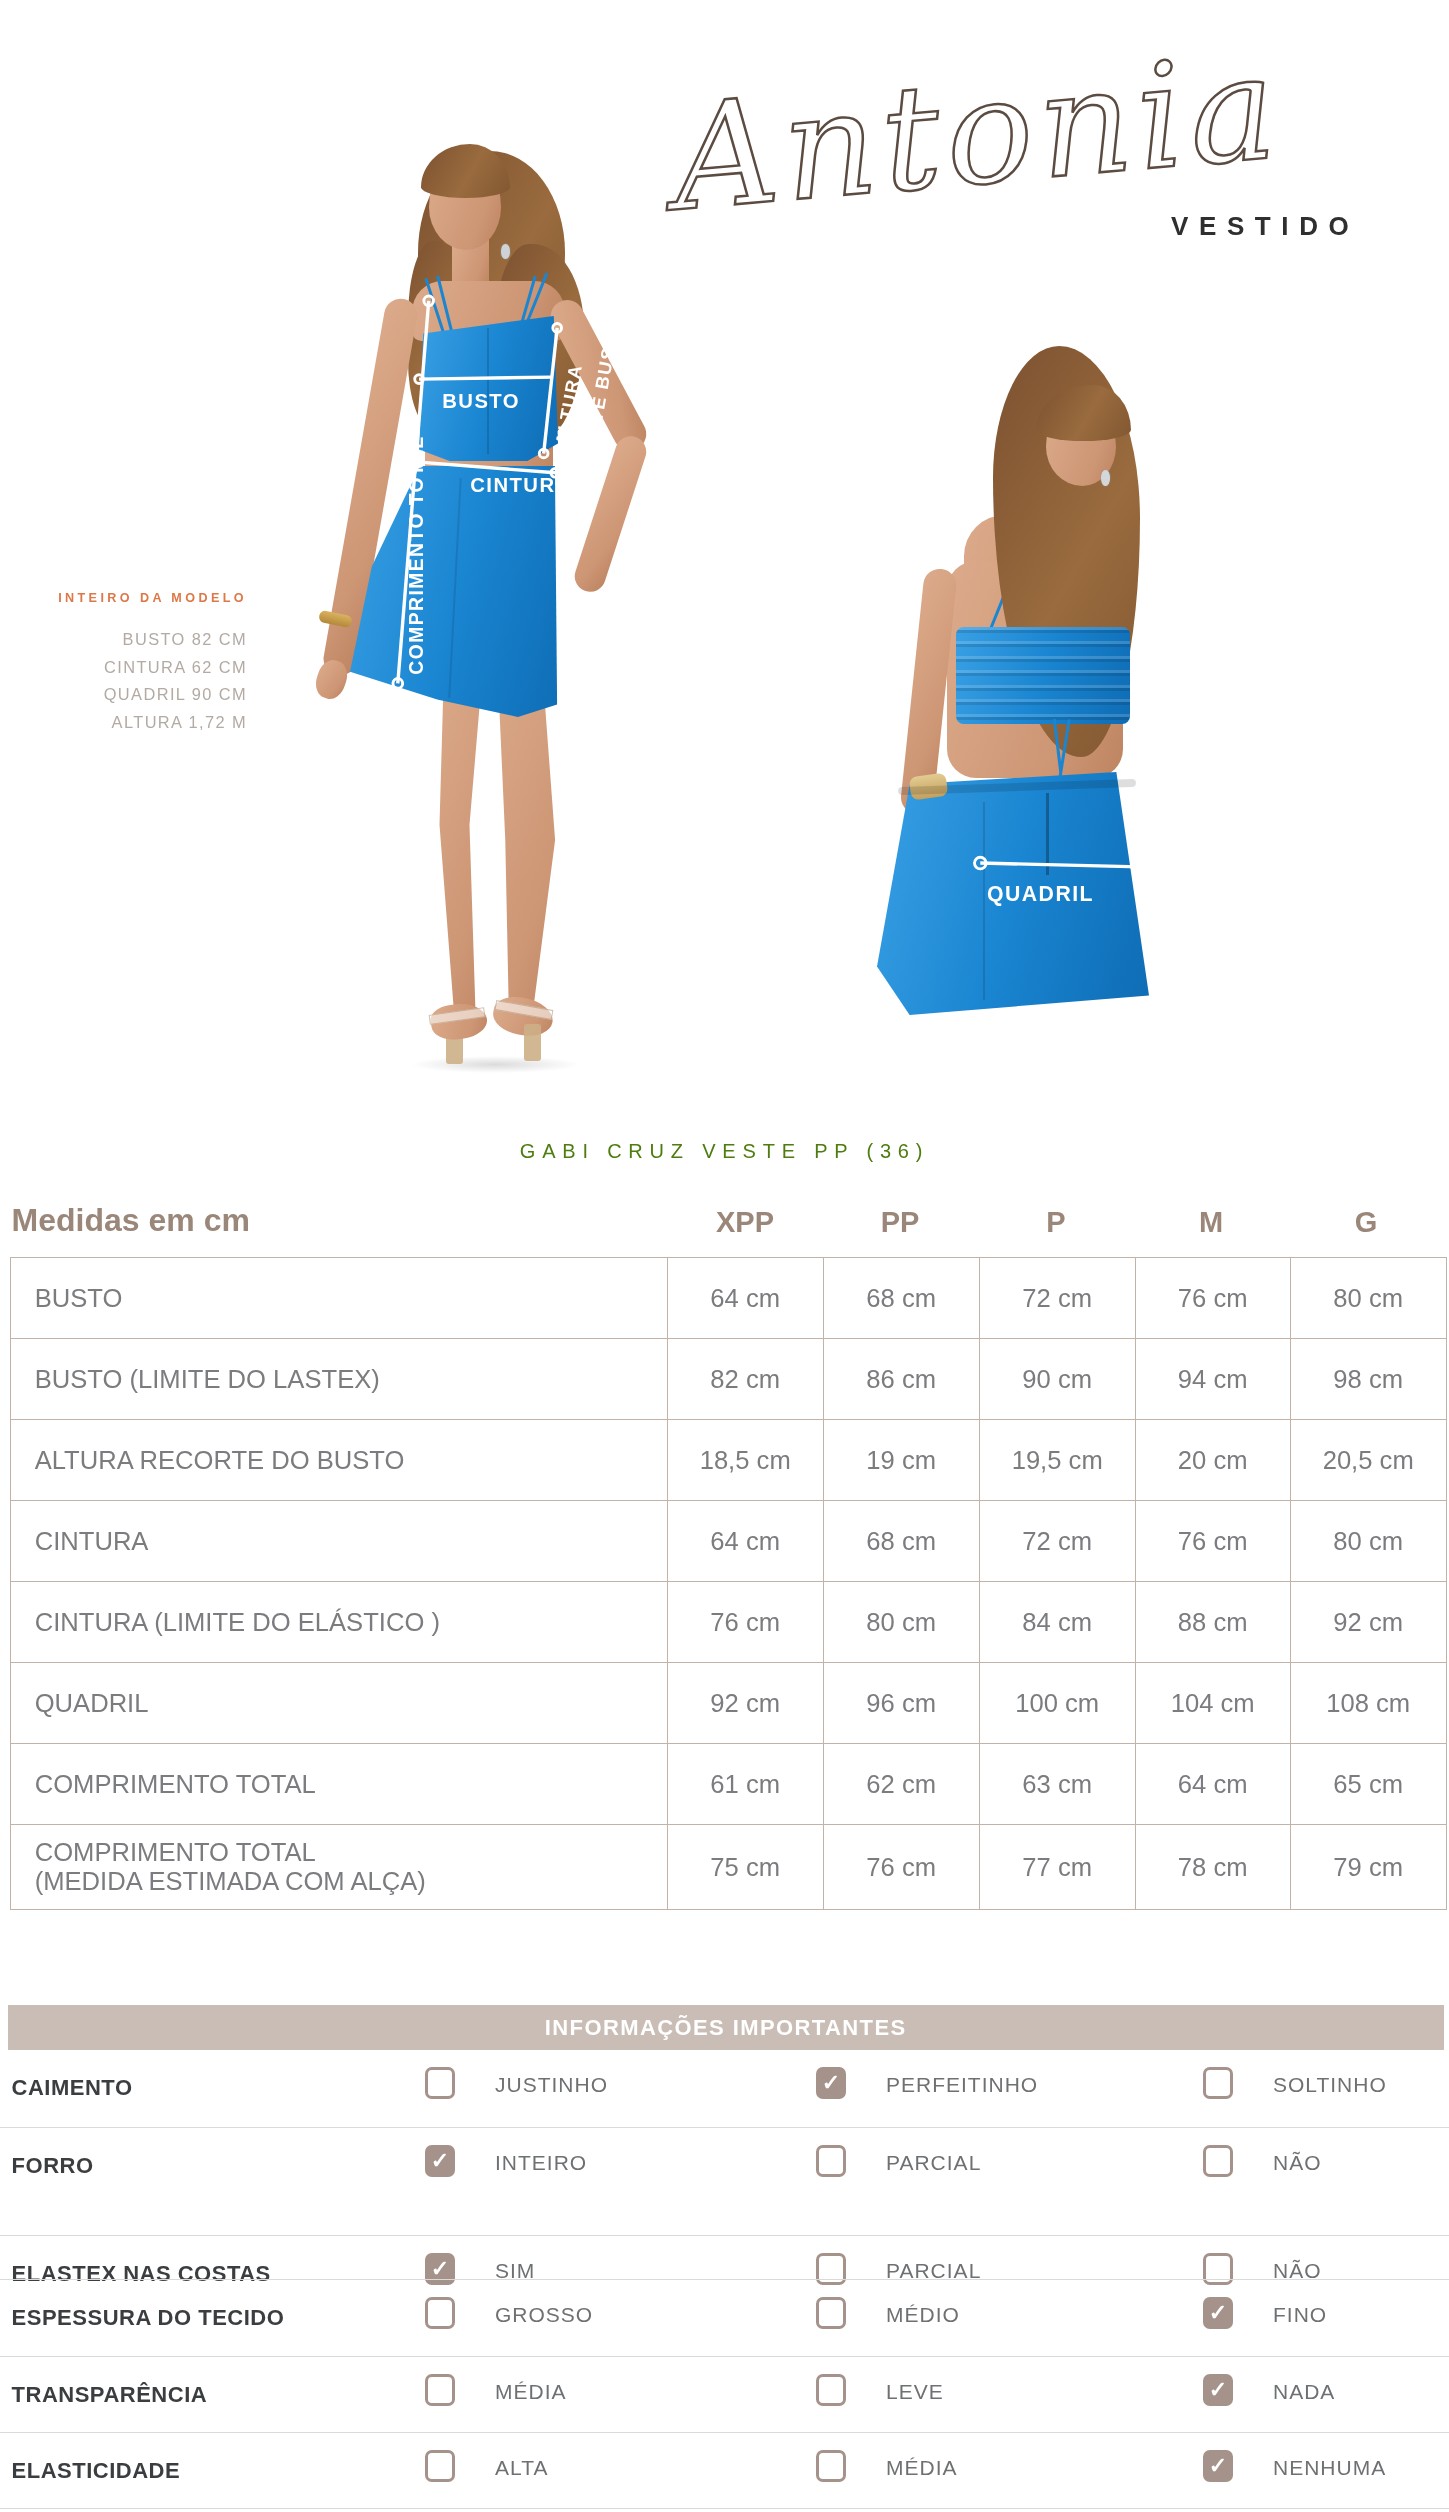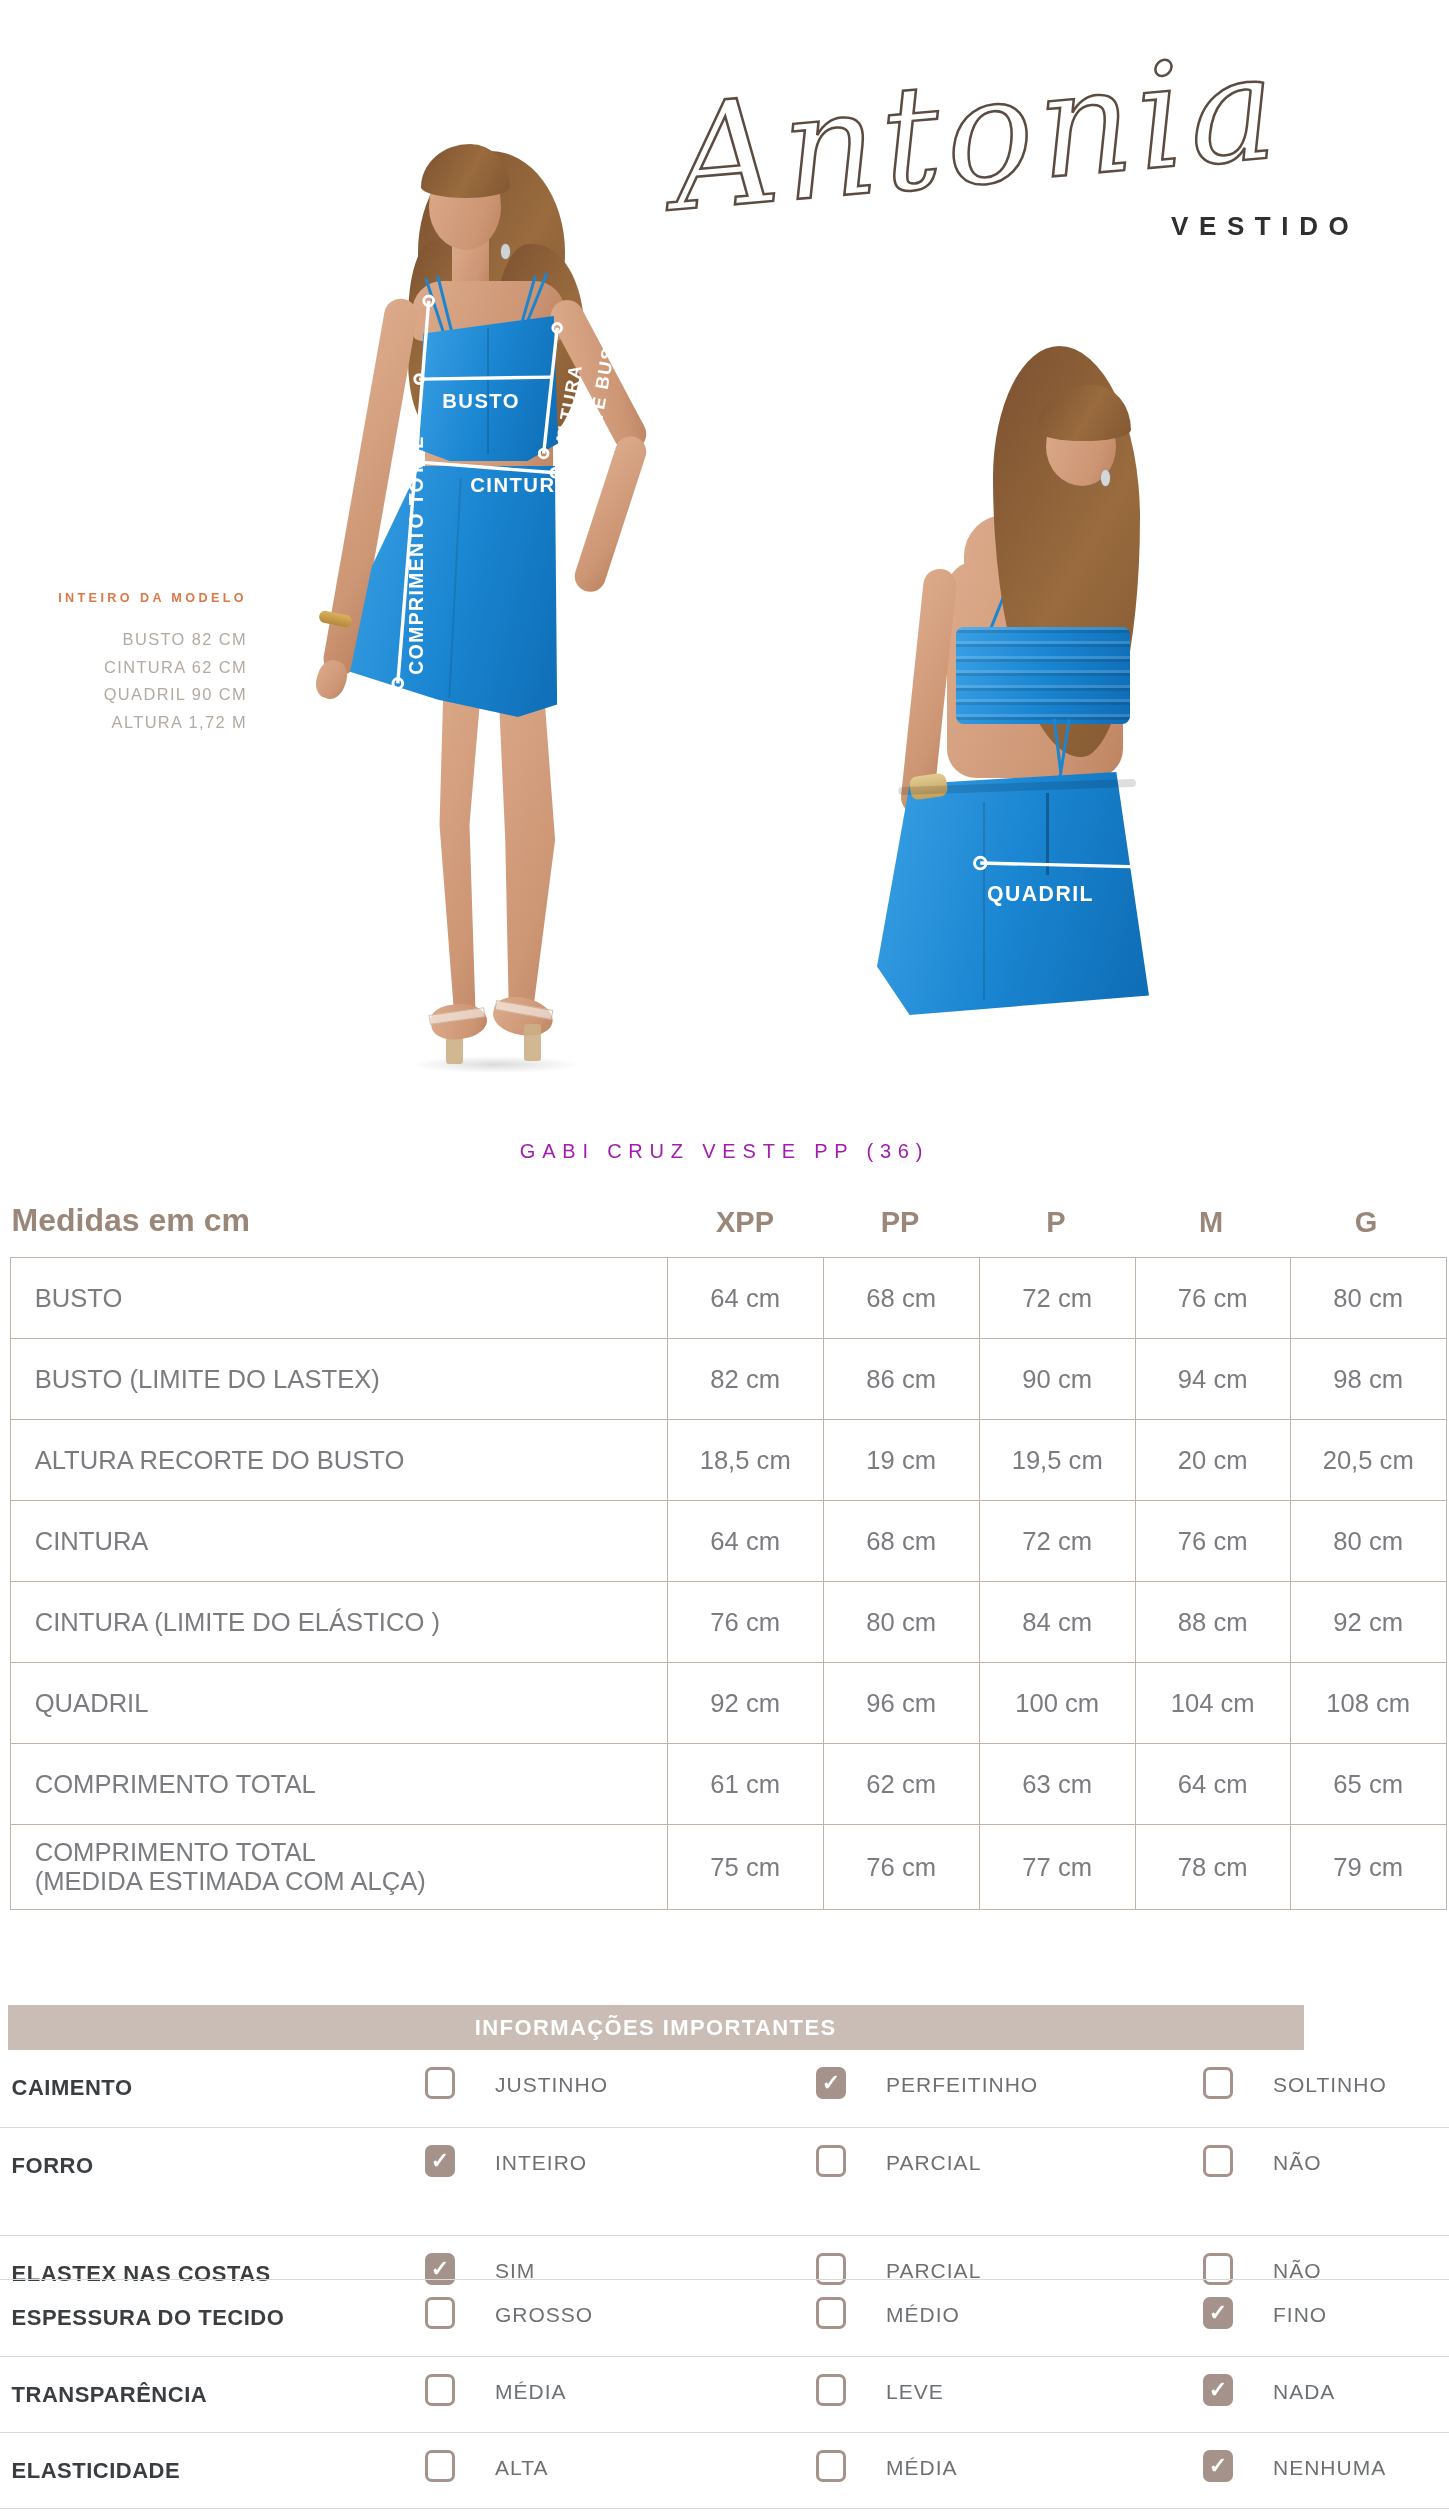--- a/index.html
+++ b/index.html
@@ -14,21 +14,21 @@
   .brand-sub { position:absolute; left:1171px; top:211px; width:222px;
                font-size:26px; letter-spacing:10.6px; color:#2f2f2f; font-weight:700; }
 
   
   .mm-block { position:absolute; left:39px; top:591px; width:208px; text-align:right; }
   .mm-head { font-size:12.6px; font-weight:bold; letter-spacing:3.4px; color:#dd7848; margin-bottom:21px; }
   .mm-line { font-size:16.4px; letter-spacing:1.4px; color:#b3aaa3; line-height:27.5px; font-weight:400; }
 
   
   .caption { position:absolute; left:0; top:1140px; width:1449px; text-align:center;
-             font-size:20px; letter-spacing:6.8px; color:#a21caf; }
+             font-size:20px; letter-spacing:6.8px; color:#4d7c0f; }
 
   
   .ph { position:absolute; }
   .ph div { position:absolute; }
   .skin { background:linear-gradient(110deg,#dcab8b,#cd9675 70%,#bd8460); }
   .hair { background:linear-gradient(120deg,#7c5130,#996b3e 55%,#825731); }
   .blue { background:linear-gradient(105deg,#39a0e4,#1a85d1 50%,#0e6cb4); }
 
   
   .f-hair-back   { left:215px; top:21px;  width:147px; height:259px; border-radius:48% 52% 45% 55%/40% 40% 62% 58%; z-index:1; }
@@ -97,21 +97,21 @@
   .tbl-title { position:absolute; left:11.6px; top:1202px; font-size:32px; font-weight:bold; color:#9b8779; }
   .col-head  { position:absolute; top:1206px; font-size:29px; font-weight:bold; color:#9b8779; text-align:center; width:156px; }
   table.sizes { position:absolute; left:9.7px; top:1257px; width:1434px; border-collapse:collapse; table-layout:fixed; }
   table.sizes td { border:1.9px solid #c2b3a8; color:#7a7c7f; font-size:25.6px; height:81px; background:#fff; }
   table.sizes td.lbl { text-align:left; padding-left:24px; }
   table.sizes td.val { text-align:center; }
   table.sizes tr.tall td { height:85px; }
   .lbl2 { display:block; }
 
   
-  .info-bar { position:absolute; left:7.7px; top:2005px; width:1296px; height:45px; background:#c9bdb5;
+  .info-bar { position:absolute; left:7.7px; top:2005px; width:1436px; height:45px; background:#c9bdb5;
               color:#ffffff; font-weight:bold; font-size:22px; letter-spacing:1.4px;
               display:flex; align-items:center; justify-content:center; }
   .info-row { position:absolute; left:0; width:1449px; height:76px; }
   .info-row.bordered { border-top:1.9px solid #dadada; }
   .info-bottom { position:absolute; left:0; top:2508px; width:1449px; border-top:1.9px solid #dadada; }
   .info-label { position:absolute; left:11.6px; top:25px; font-size:22px; font-weight:bold; color:#3b3e41; letter-spacing:0.5px; }
   .cbx { position:absolute; top:17.4px; width:30px; height:32px; border:3.9px solid #a5928a; border-radius:6.8px; background:#fff; }
   .cbx span { display:none; }
   .cbx.checked { background:#a5928a; }
   .cbx.checked span { display:block; color:#fff; font-size:22px; font-weight:bold; text-align:center; line-height:25px; }

